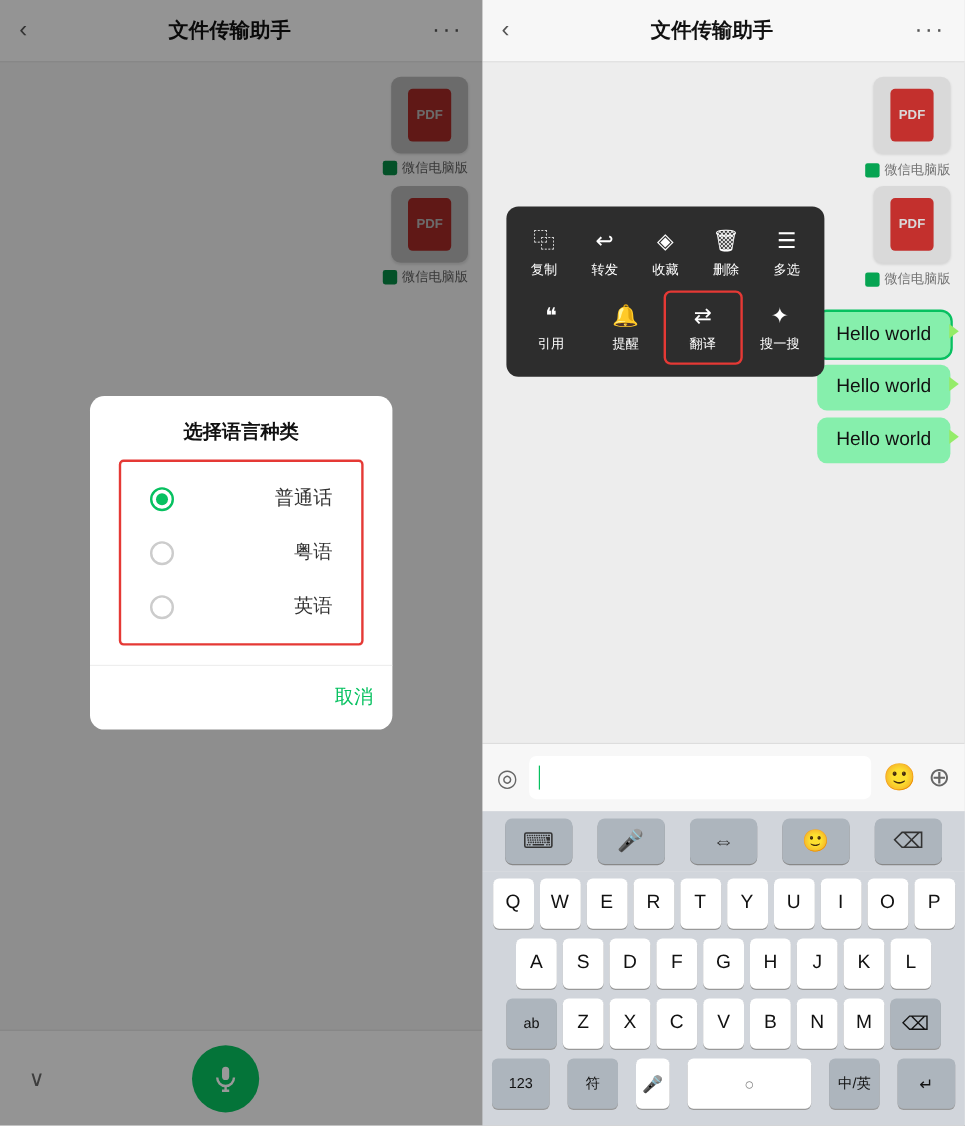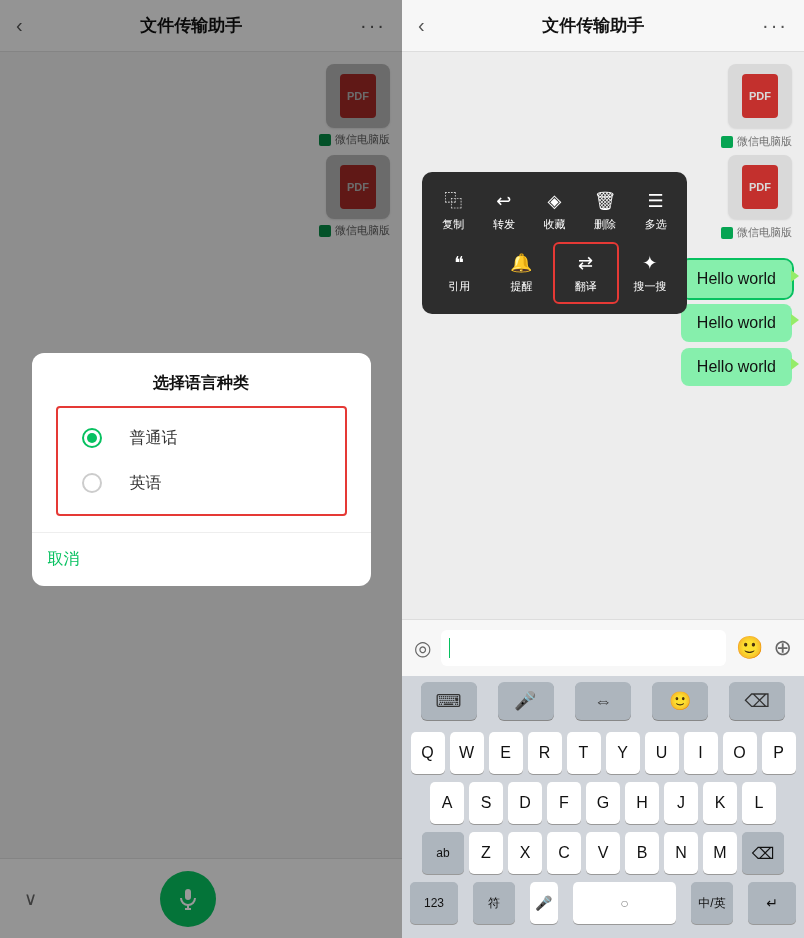--- a/index.html
+++ b/index.html
@@ -116,21 +116,21 @@
       background: rgba(0,0,0,0.4);
       display: flex;
       align-items: center;
       justify-content: center;
       z-index: 10;
     }
 
     .dialog {
       background: white;
       border-radius: 12px;
-      width: 339px;
+      width: 252px;
       padding: 0;
       overflow: hidden;
     }
 
     .dialog-title {
       text-align: center;
       font-size: 16px;
       font-weight: 600;
       padding: 20px 16px 12px;
       color: #111;
@@ -143,20 +143,21 @@
       border-radius: 4px;
     }
 
     .radio-option {
       display: flex;
       align-items: center;
       gap: 28px;
       padding: 12px 0;
       font-size: 16px;
       color: #333;
+      justify-content: space-between;
     }
 
     .radio-circle {
       width: 20px;
       height: 20px;
       border-radius: 50%;
       border: 2px solid #ccc;
       display: flex;
       align-items: center;
       justify-content: center;
@@ -169,21 +170,21 @@
     .radio-circle.selected::after {
       content: '';
       width: 10px;
       height: 10px;
       border-radius: 50%;
       background: #07c160;
     }
 
     .dialog-cancel {
       border-top: 1px solid #eee;
-      text-align: left;
+      text-align: right;
       padding: 16px;
       font-size: 16px;
       color: #07c160;
       cursor: pointer;
     }
 
     
     .bottom-bar-left {
       height: 80px;
       background: #f7f7f7;
@@ -443,20 +444,24 @@
     </div>
   </div>
 
   <div class="dialog-overlay">
     <div class="dialog">
       <div class="dialog-title">选择语言种类</div>
       <div class="dialog-options">
         <div class="radio-option">
           <div class="radio-circle selected"></div>
           <span>普通话</span>
+        </div>
+        <div class="radio-option">
+          <div class="radio-circle"></div>
+          <span>粤语</span>
         </div>
         <div class="radio-option">
           <div class="radio-circle"></div>
           <span>英语</span>
         </div>
       </div>
       <div class="dialog-cancel">取消</div>
     </div>
   </div>
 

